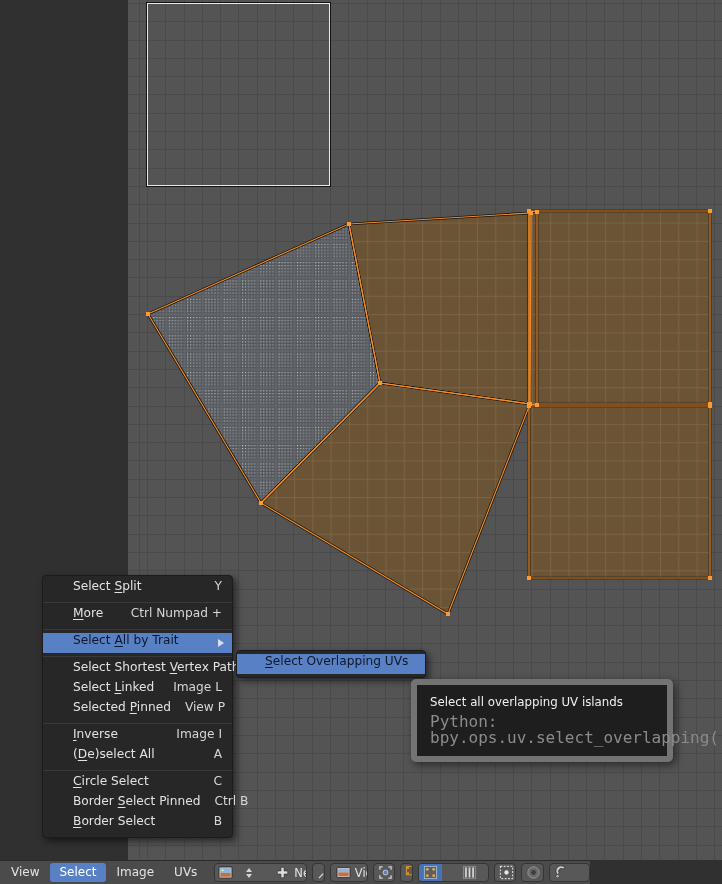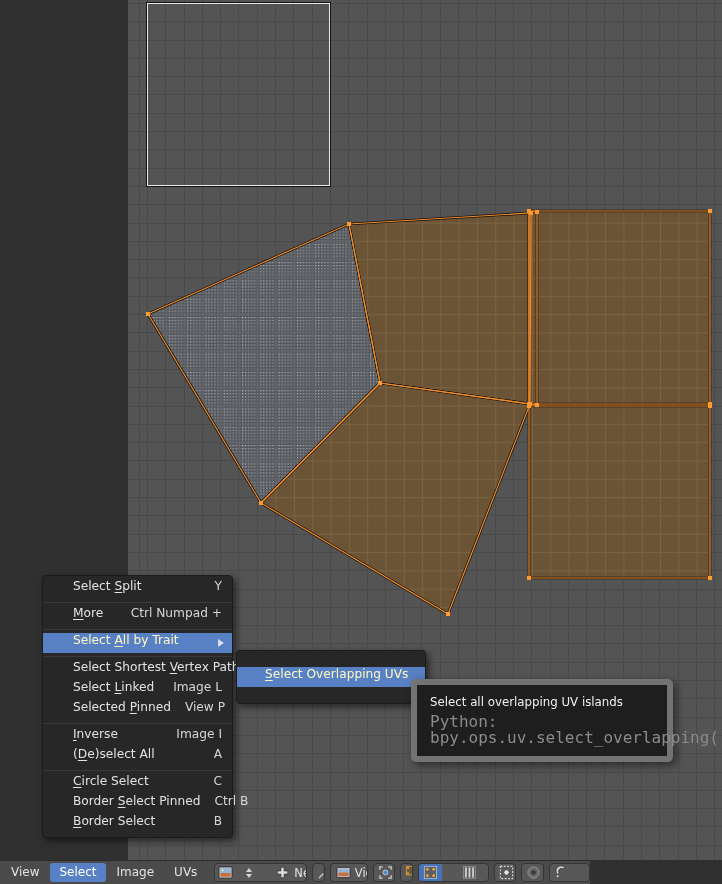--- a/index.html
+++ b/index.html
@@ -80,21 +80,21 @@
     white-space: nowrap;
   }
   .menu-item .mi-label { flex: 1 1 auto; }
   .menu-item .mi-shortcut {
     color: #d6d6d6;
     font-size: 12.2px;
     padding-left: 14px;
   }
   .menu-item.highlight {
     background: #5880c4;
-    color: #fef9c3;
+    color: #0f172a;
   }
   .menu-sep {
     height: 1px;
     margin: 3px 0;
     background: #3a3a3a;
   }
   .mi-arrow {
     position: absolute;
     right: 8px; top: 50%;
     transform: translateY(-50%);
@@ -107,21 +107,21 @@
 
   
   #submenu {
     position: absolute;
     left: 236px; top: 650px;
     width: 190px;
     background: #272727;
     border: 1px solid #1b1b1b;
     border-radius: 4px;
     box-shadow: 3px 3px 7px rgba(0,0,0,0.55);
-    padding: 16px 0;
+    padding: 3px 0;
     z-index: 50;
   }
   #submenu .menu-item { padding-left: 28px; }
 
   
   #tooltip {
     position: absolute;
     left: 411px; top: 679px;
     width: 262px;
     background: #1e1e1e;

